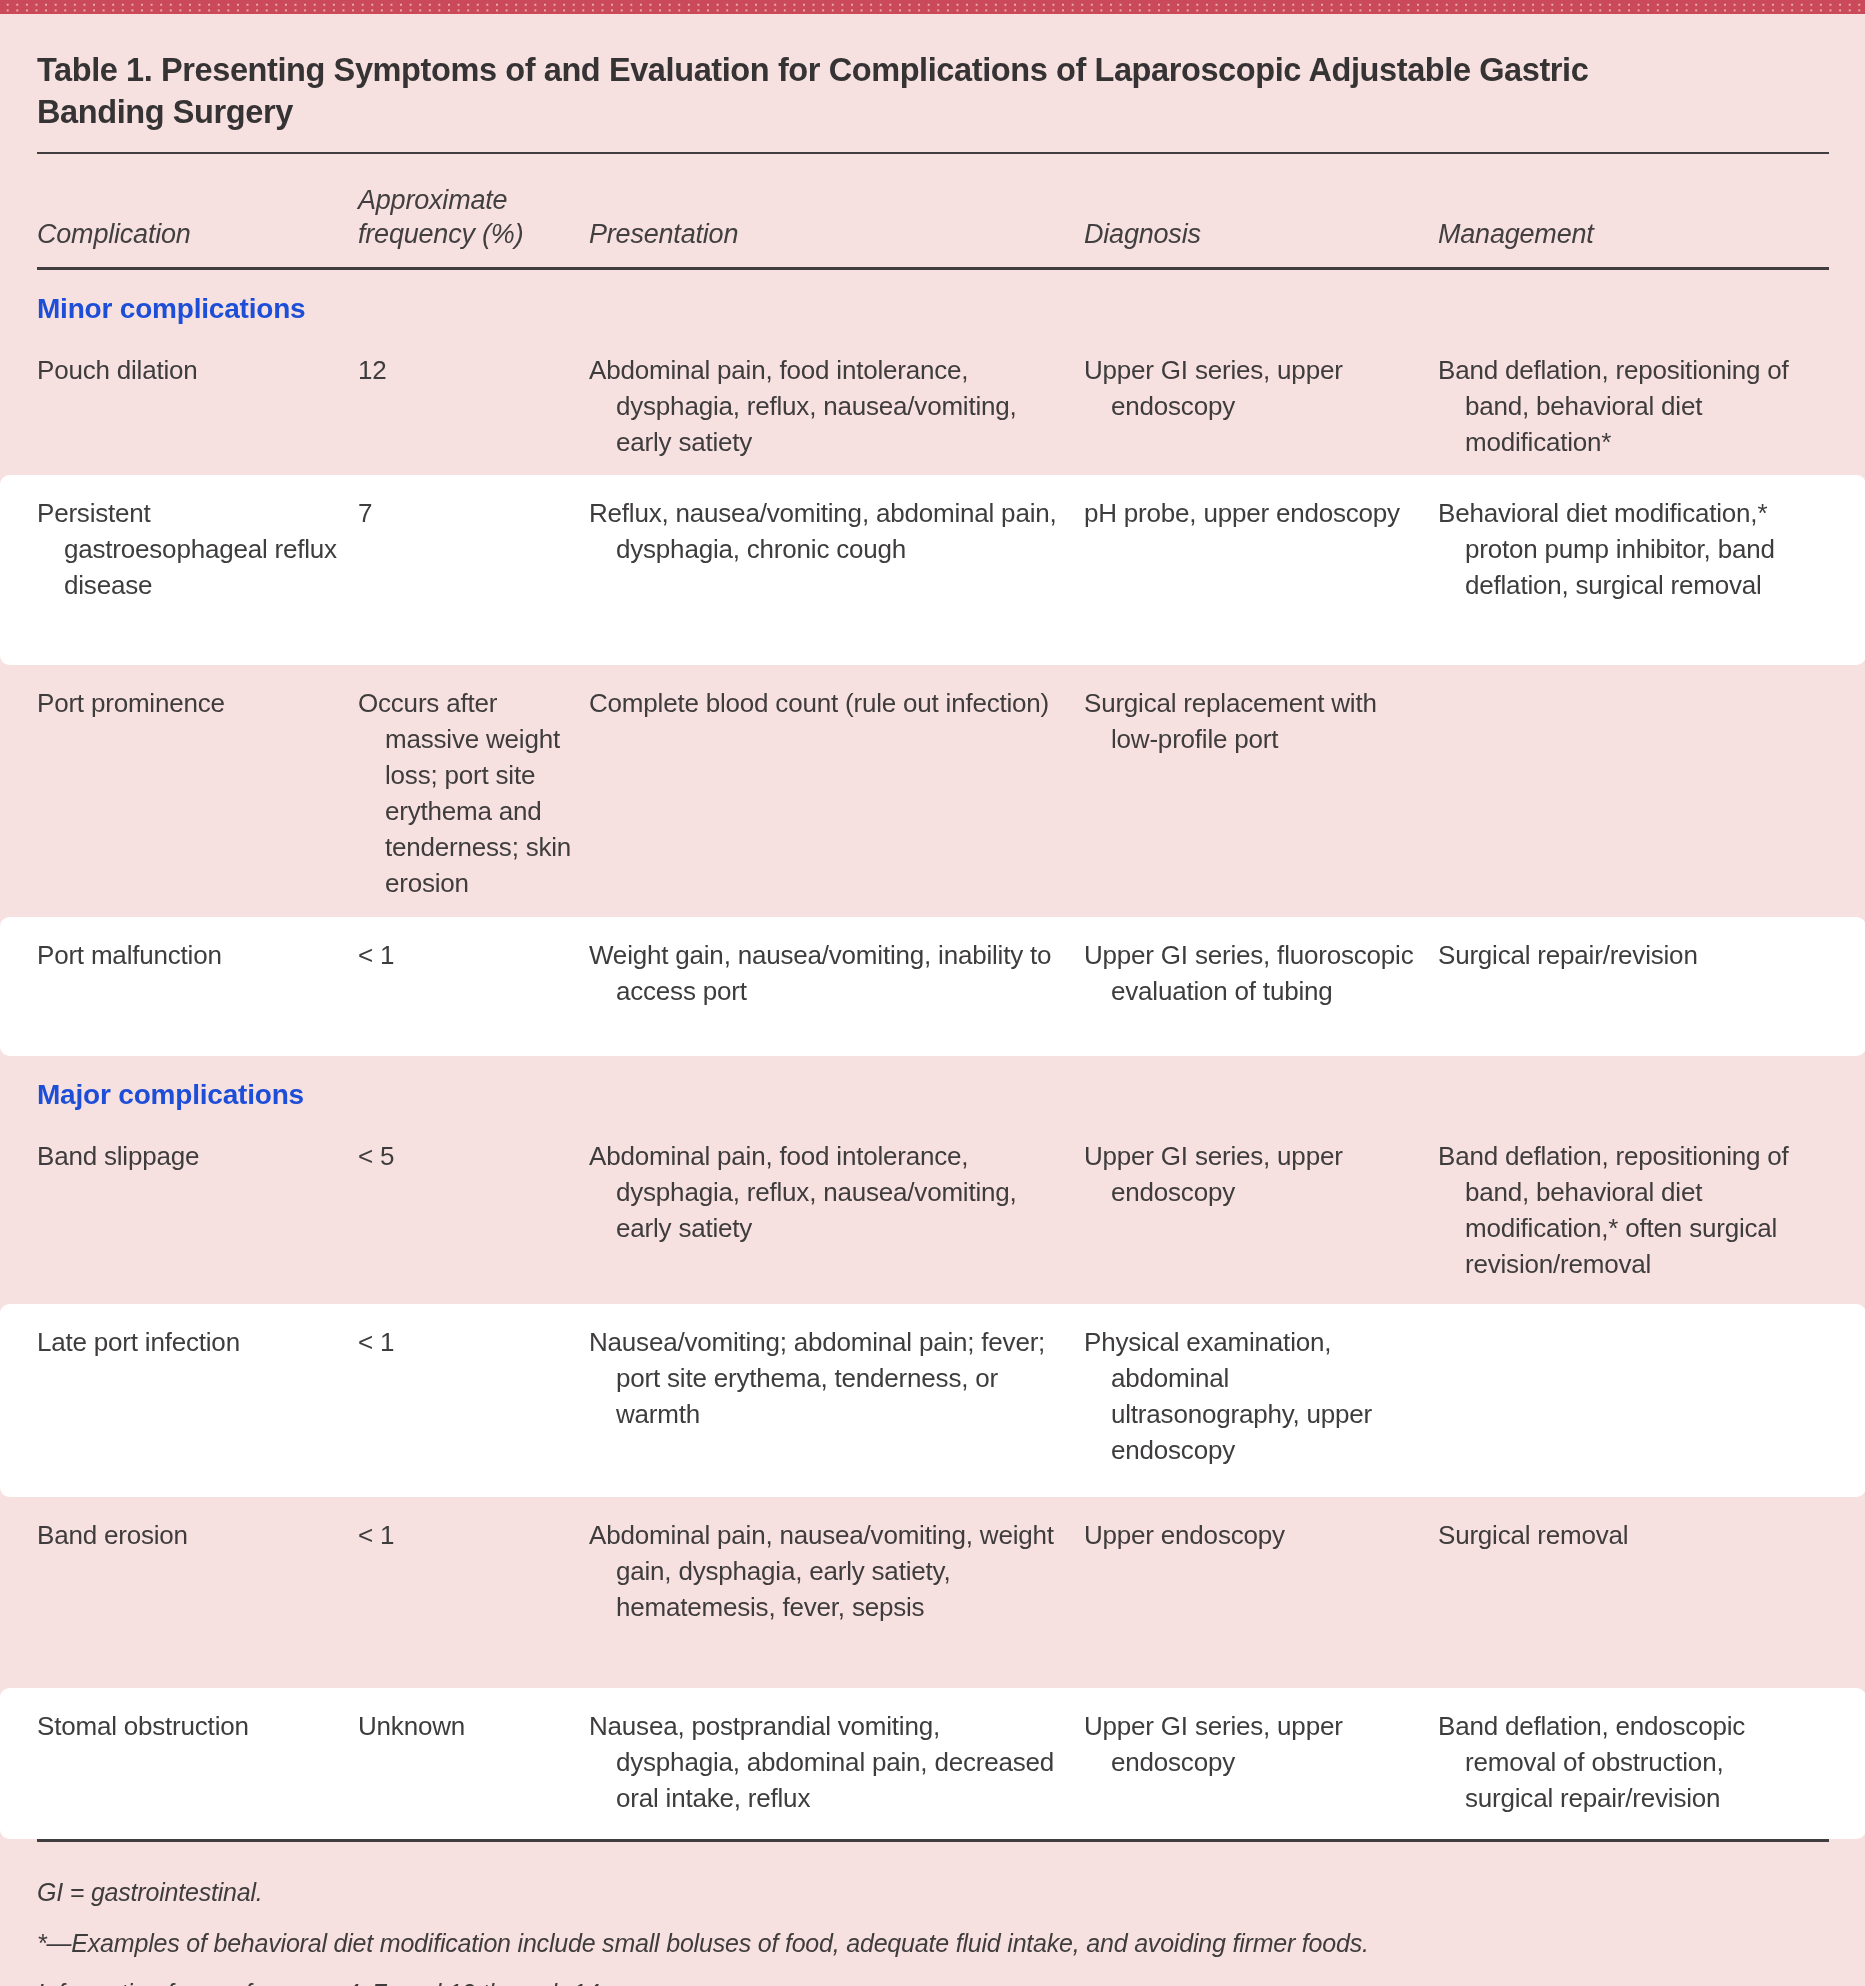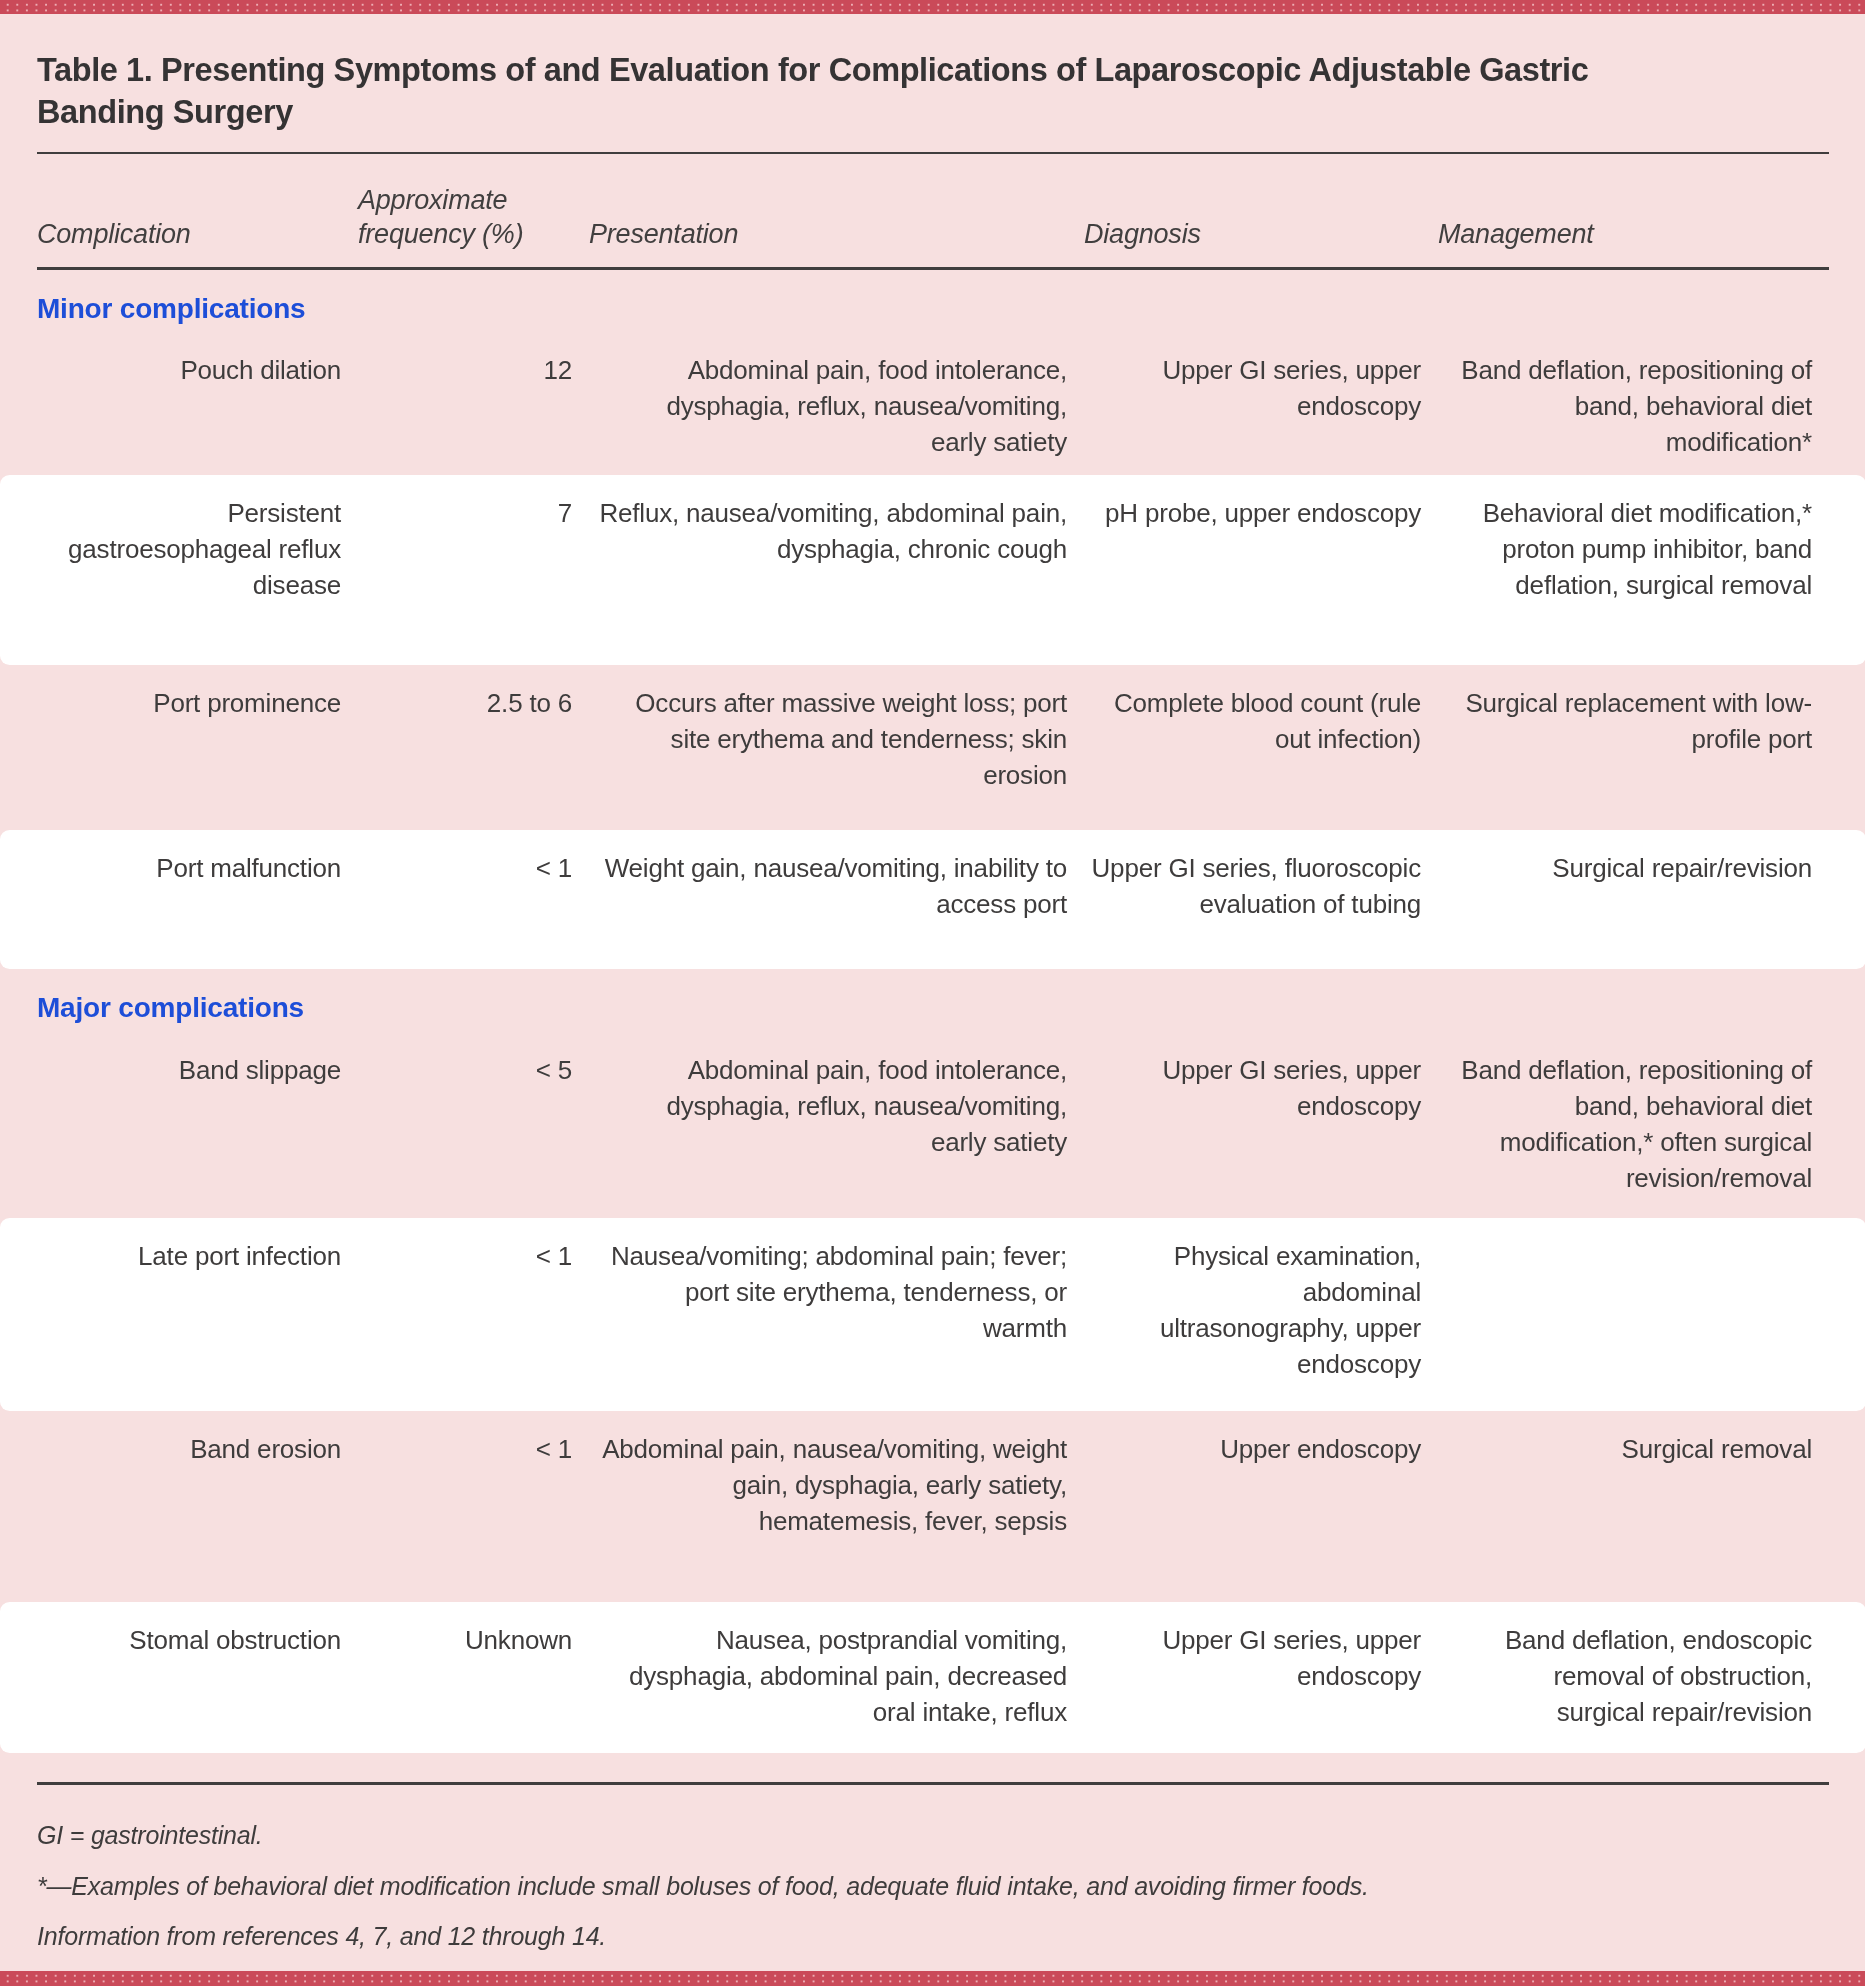--- a/index.html
+++ b/index.html
@@ -59,21 +59,20 @@
     grid-template-columns:321px 231px 495px 354px 1fr;
     padding:20px 37px 15.3px 37px;
     font-size:26px;
     line-height:36px;
   }
   .row.alt { background:#ffffff; border-radius:9.6px; }
   .cell {
     padding-left:27px;
     text-indent:-27px;
     padding-right:17px;
-    text-align:right;
   }
   .footer { margin-top:auto; }
   .footnotes {
     padding:34px 37px 0 37px;
     font-style:italic;
     font-size:25px;
     line-height:32.5px;
   }
   .footnote { margin-bottom:18px; }
 </style>
@@ -115,21 +114,20 @@
     <div class="row alt" style="min-height:190px">
       <div class="cell">Persistent gastroesophageal reflux disease</div>
       <div class="cell">7</div>
       <div class="cell">Reflux, nausea/vomiting, abdominal pain, dysphagia, chronic cough</div>
       <div class="cell">pH probe, upper endoscopy</div>
       <div class="cell">Behavioral diet modification,* proton pump inhibitor, band deflation, surgical removal</div>
     </div>
 
     <div class="row" style="min-height:165px">
       <div class="cell">Port prominence</div>
-      <div class="cell">2.5 to 6</div>
       <div class="cell">Occurs after massive weight loss; port site erythema and tenderness; skin erosion</div>
       <div class="cell">Complete blood count (rule out infection)</div>
       <div class="cell">Surgical replacement with low-profile port</div>
     </div>
 
     <div class="row alt" style="min-height:139px">
       <div class="cell">Port malfunction</div>
       <div class="cell">&lt; 1</div>
       <div class="cell">Weight gain, nausea/vomiting, inability to access port</div>
       <div class="cell">Upper GI series, fluoroscopic evaluation of tubing</div>

